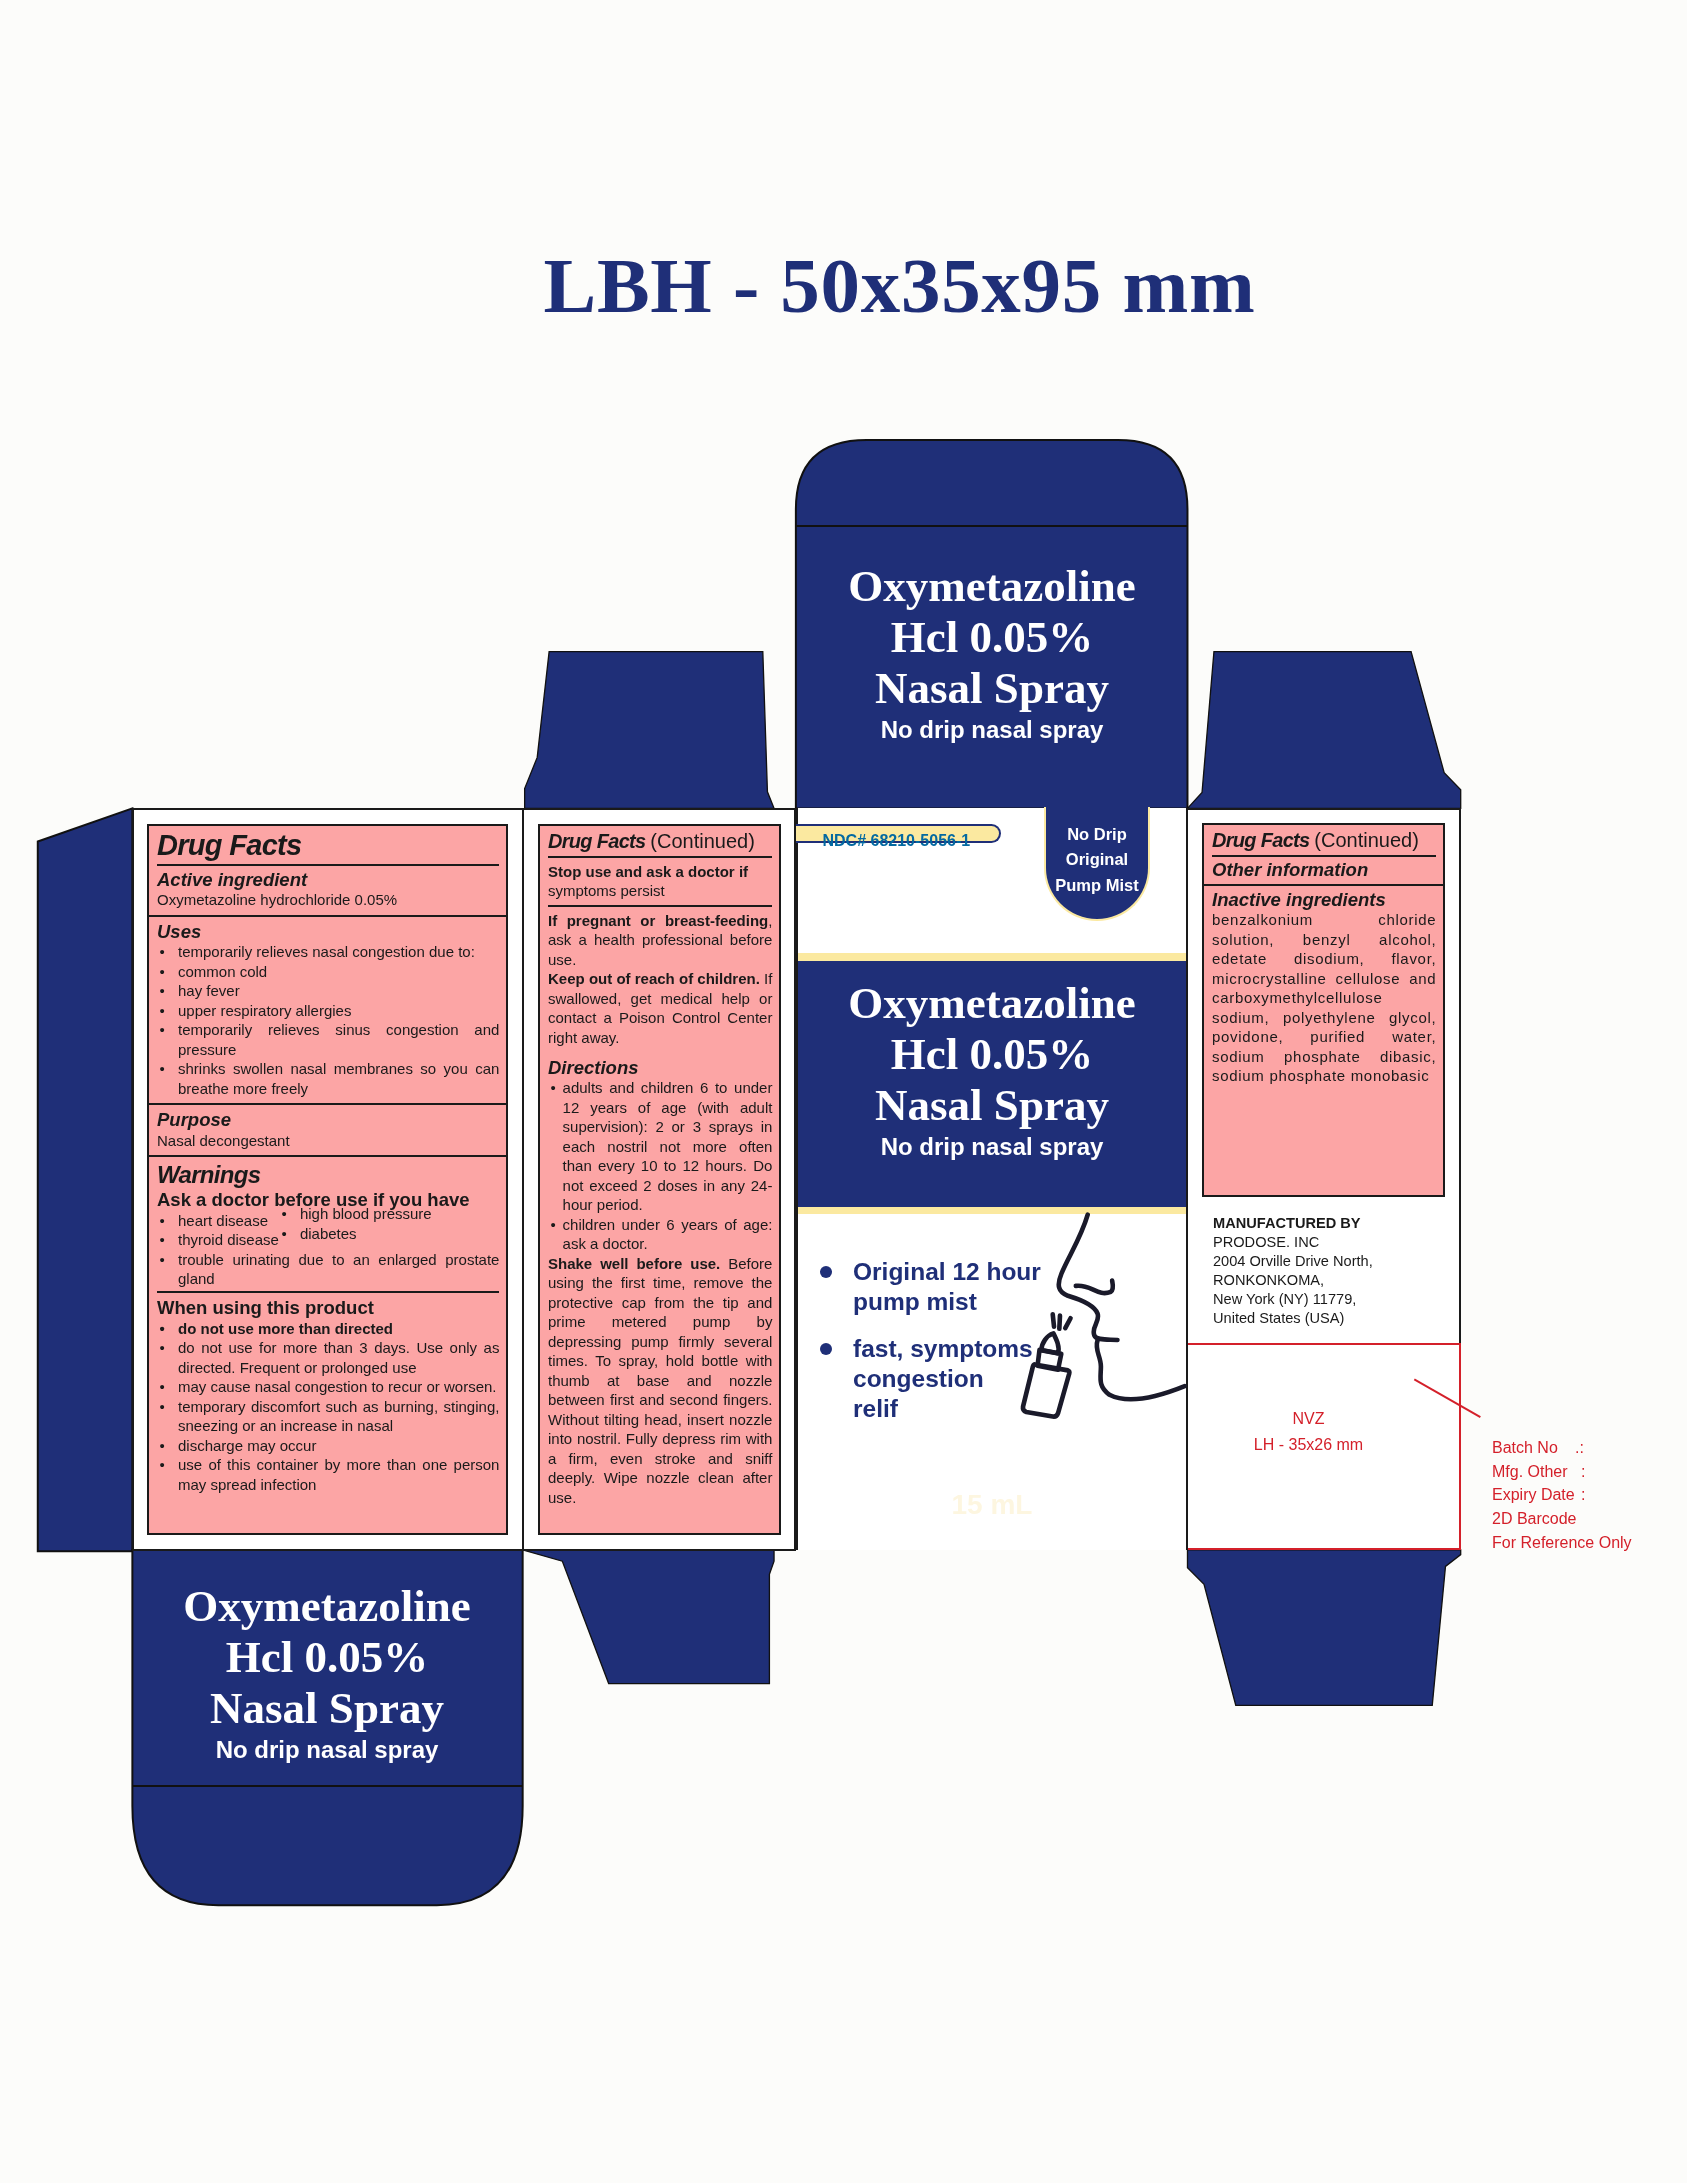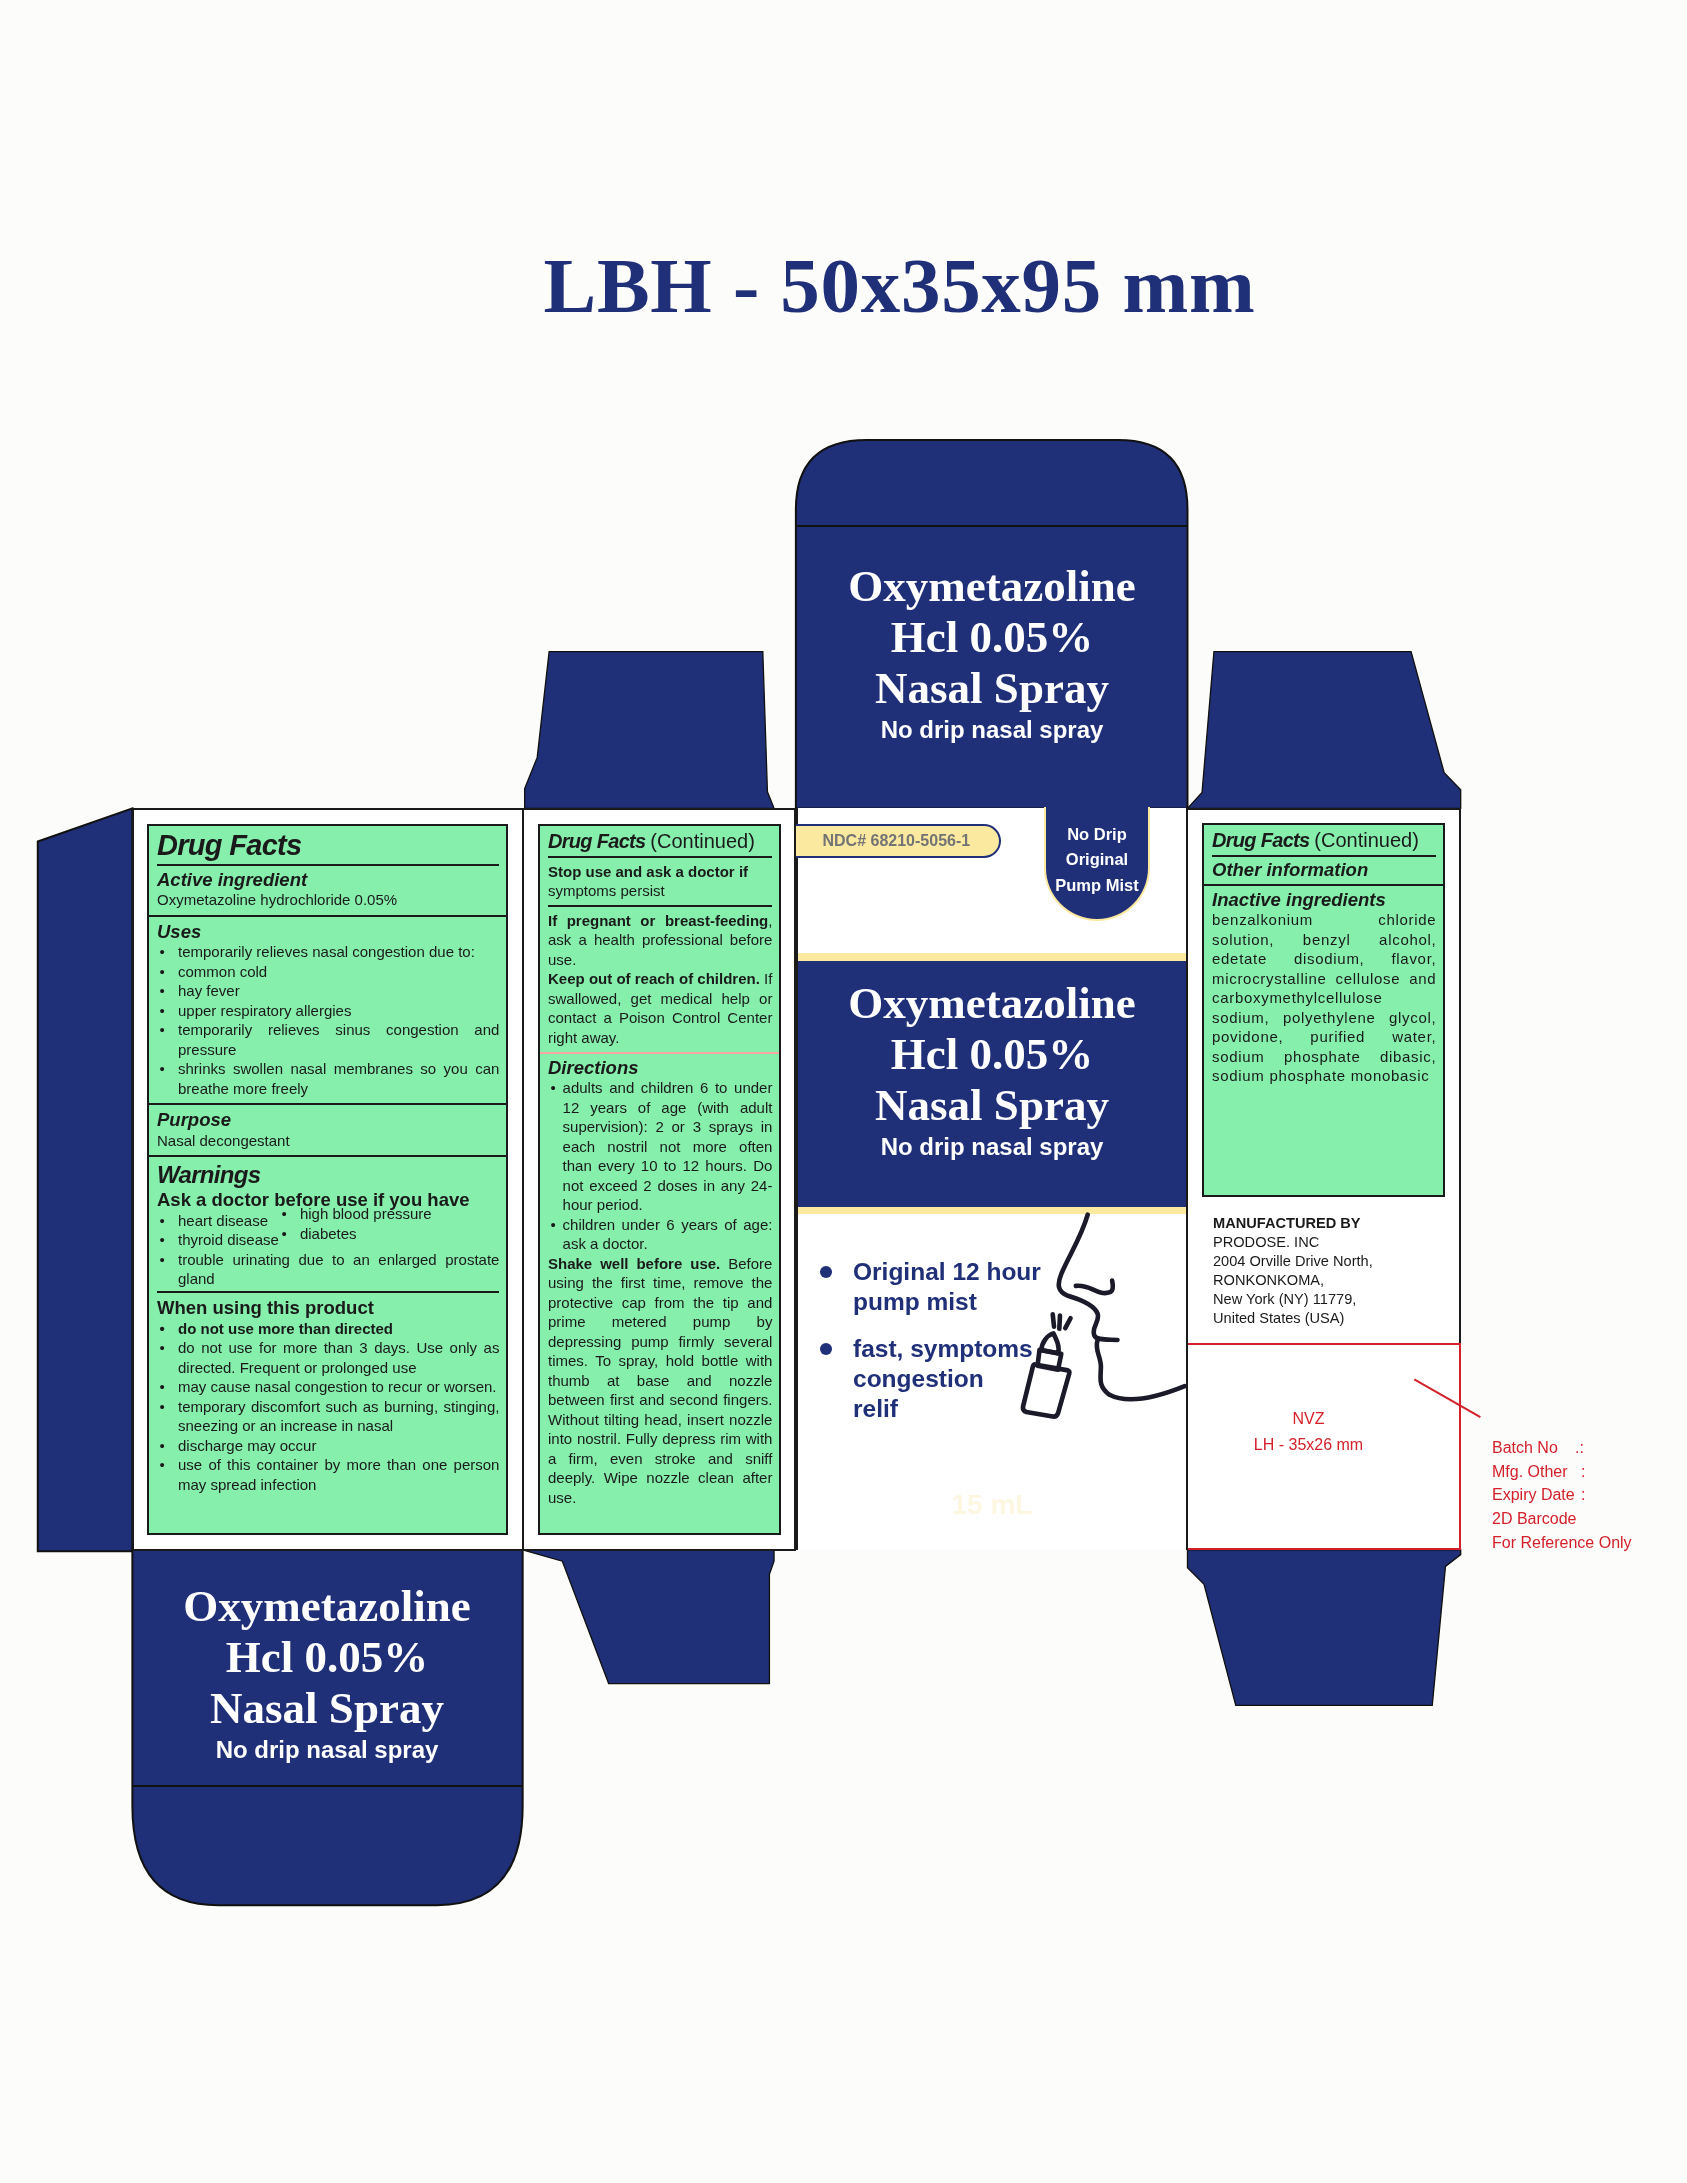--- a/index.html
+++ b/index.html
@@ -11,21 +11,21 @@
   #dim-title { left: 0; width: 1687px; top: 241px; text-align: center; font-family: "Liberation Serif", serif; font-weight: bold; font-size: 79px; color: #1f2f78; letter-spacing: 0.7px; padding-left: 112px; }
 
   
   .shape { position: absolute; }
   svg.shape { overflow: visible; }
 
   .big-title { color: #fff; font-family: "Liberation Serif", serif; font-weight: bold; text-align: center; line-height: 1.13; }
   .sub-title { color: #fff; font-family: "Liberation Sans", sans-serif; font-weight: bold; text-align: center; font-size: 24px; }
 
   
-  .df-box { position: absolute; border: 2px solid #1a1a1a; background: #86efac; }
+  .df-box { position: absolute; border: 2px solid #1a1a1a; background: #fca5a5; }
   .df-sec { border-bottom: 2px solid #1a1a1a; padding: 4px 6.6px 5.3px 8px; }
   .df-sec:last-child { border-bottom: none; }
   .df-h1 { font-size: 29px; font-weight: bold; font-style: italic; letter-spacing: -0.7px; }
   .df-h1 .cont { font-style: normal; font-weight: normal; font-size: 20px; letter-spacing: 0; }
   .df-h2 { font-size: 18.5px; font-weight: bold; font-style: italic; line-height: 1.15; }
   .df-h3 { font-size: 18.5px; font-weight: bold; line-height: 1.15; }
   .df-t { font-size: 15px; line-height: 1.3; text-align: justify; }
   .df-rule { border-top: 2px solid #1a1a1a; margin: 2.6px 0 4px 0; }
   ul.df-list { list-style: none; }
   ul.df-list li { font-size: 15px; line-height: 1.3; padding-left: 21px; position: relative; text-align: justify; }
@@ -139,21 +139,21 @@
     <ul class="df-list">
       <li style="padding-left:14.6px;">adults and children 6 to under 12 years of age (with adult supervision): 2 or 3 sprays in each nostril not more often than every 10 to 12 hours. Do not exceed 2 doses in any 24-hour period.</li>
       <li style="padding-left:14.6px;">children under 6 years of age: ask a doctor.</li>
     </ul>
     <div class="df-t"><b>Shake well before use.</b><span> Before using the first time, remove the protective cap from the tip and prime metered pump by depressing pump firmly several times. To spray, hold bottle with thumb at base and nozzle between first and second fingers. Without tilting head, insert nozzle into nostril. Fully depress rim with a firm, even stroke and sniff deeply. Wipe nozzle clean after use.</span></div>
   </div>
 </div>
 
 <div class="panel-white" style="left:796px;top:808px;width:392px;height:742px;border-width:0 2px;"></div>
 
-<div class="abs" style="left:796px;top:824px;width:205px;height:34px;background:#fbe9a0;border:2px solid #1f2f78;border-left:none;border-radius:0 18.5px 18.5px 0;font-size:16px;font-weight:bold;color:#737373;line-height:30px;padding-left:26.5px;">NDC# 68210-5056-1</div>
+<div class="abs" style="left:796px;top:824px;width:205px;height:19px;background:#fbe9a0;border:2px solid #1f2f78;border-left:none;border-radius:0 18.5px 18.5px 0;font-size:16px;font-weight:bold;color:#0369a1;line-height:30px;padding-left:26.5px;">NDC# 68210-5056-1</div>
 
 <div class="abs" style="left:1044px;top:807px;width:106px;height:114px;background:#1f2f78;border:2.6px solid #fbe9a0;border-top:none;border-radius:0 0 53px 53px;color:#fff;font-size:16.5px;font-weight:bold;text-align:center;padding-top:14.6px;line-height:1.55;">
   <div>No Drip</div>
   <div>Original</div>
   <div>Pump Mist</div>
 </div>
 
 <div class="abs" style="left:798px;top:953px;width:388px;height:8px;background:#fbe9a0;"></div>
 <div class="abs navy" style="left:798px;top:961px;width:388px;height:246px;"></div>
 <div class="abs" style="left:798px;top:978px;width:388px;">

